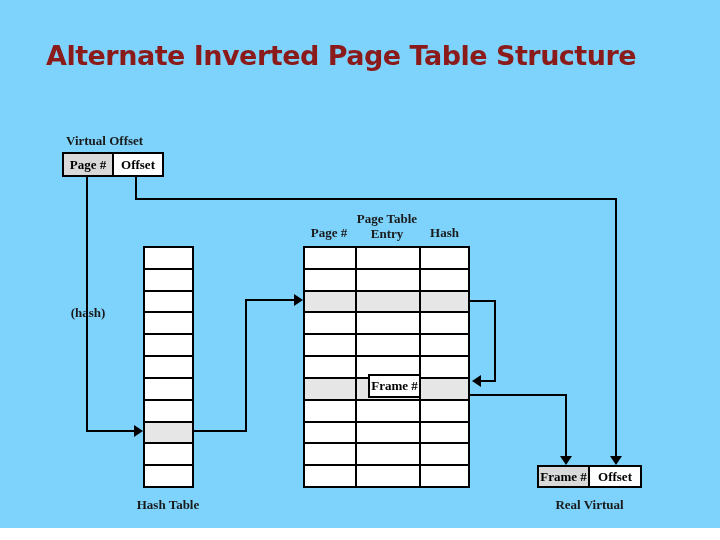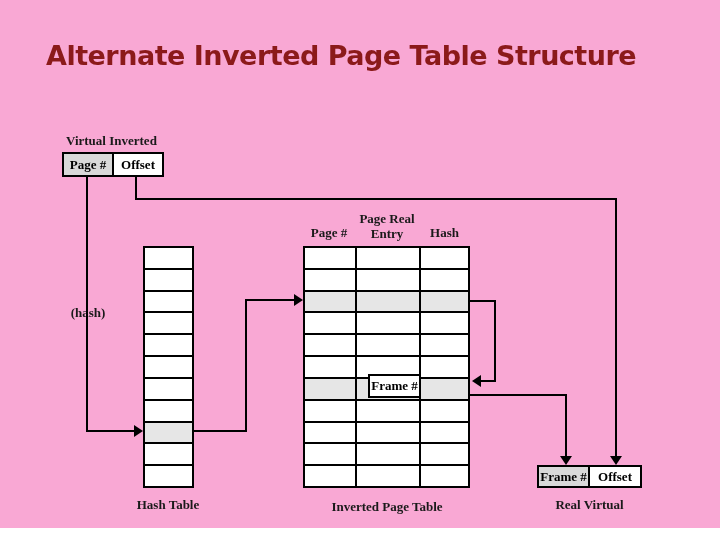--- a/index.html
+++ b/index.html
@@ -1,17 +1,17 @@
 <!DOCTYPE html>
 <html><head>
 <meta charset="utf-8">
 <style>
   html,body { margin:0; padding:0; background:#fff; }
   #slide {
-    position:relative; width:720px; height:528px; background:#f9a8d4;
+    position:relative; width:720px; height:528px; background:#7dd3fc;
     font-family:"Liberation Serif", serif; overflow:hidden;
   }
   #title {
     position:absolute; left:46px; top:40px; width:630px;
     font-family:"DejaVu Sans", sans-serif; font-weight:bold;
     font-size:27px; letter-spacing:-0.5px; color:#8b1a1a; white-space:nowrap;
   }
   .lbl { position:absolute; font-weight:bold; font-size:13px; color:#1a1a1a; white-space:nowrap; }
   .lbl.center { text-align:center; }
 
@@ -46,21 +46,21 @@
     z-index:3;
   }
 </style>
 </head>
 <body>
 
 <div id="slide">
 
   <div id="title">Alternate Inverted Page Table Structure</div>
 
-  <div class="lbl" style="left:66px; top:133px;">Virtual Inverted</div>
+  <div class="lbl" style="left:66px; top:133px;">Virtual Offset</div>
   <div class="addr-box" style="left:62px; top:152px; width:102px; height:25px;">
     <div class="addr-cell first" style="width:50px; background:#d9d9d9;">Page #</div>
     <div class="addr-cell" style="flex:1; background:#fff;">Offset</div>
   </div>
 
   <div class="lbl center" style="left:60px; top:305px; width:56px;">(hash)</div>
 
   <div class="vtable" style="left:143px; top:246px; width:51px; height:242px;">
       <div class="trow"></div>
       <div class="trow"></div>
@@ -70,21 +70,21 @@
       <div class="trow"></div>
       <div class="trow"></div>
       <div class="trow"></div>
       <div class="trow" style="background: rgb(230, 230, 230);"></div>
       <div class="trow"></div>
       <div class="trow"></div>
     </div>
   <div class="lbl center" style="left:103px; top:497px; width:130px;">Hash Table</div>
 
   <div class="lbl center" style="left:303px; top:225px; width:52px;">Page #</div>
-  <div class="lbl center" style="left:351px; top:211px; width:72px;">Page Real</div>
+  <div class="lbl center" style="left:351px; top:211px; width:72px;">Page Table</div>
   <div class="lbl center" style="left:355px; top:226px; width:64px;">Entry</div>
   <div class="lbl center" style="left:419px; top:225px; width:51px;">Hash</div>
 
   <div class="vtable" style="left:303px; top:246px; width:167px; height:242px;">
       <div class="iptrow">
         <div class="iptcell c0"></div>
         <div class="iptcell c1"></div>
         <div class="iptcell c2"></div>
       </div>
       <div class="iptrow">
@@ -131,21 +131,20 @@
         <div class="iptcell c0"></div>
         <div class="iptcell c1"></div>
         <div class="iptcell c2"></div>
       </div>
       <div class="iptrow">
         <div class="iptcell c0"></div>
         <div class="iptcell c1"></div>
         <div class="iptcell c2"></div>
       </div>
     </div>
-  <div class="lbl center" style="left:307px; top:499px; width:160px;">Inverted Page Table</div>
 
   <div id="frame-ptr-box">Frame #</div>
 
   <div class="addr-box" style="left:537px; top:465px; width:105px; height:23px;">
     <div class="addr-cell first" style="width:51px; background:#d9d9d9;">Frame #</div>
     <div class="addr-cell" style="flex:1; background:#fff;">Offset</div>
   </div>
   <div class="lbl center" style="left:527px; top:497px; width:125px;">Real Virtual</div>
 
   <div class="line" style="left:86px; top:177px; width:2px; height:254px;"></div>

